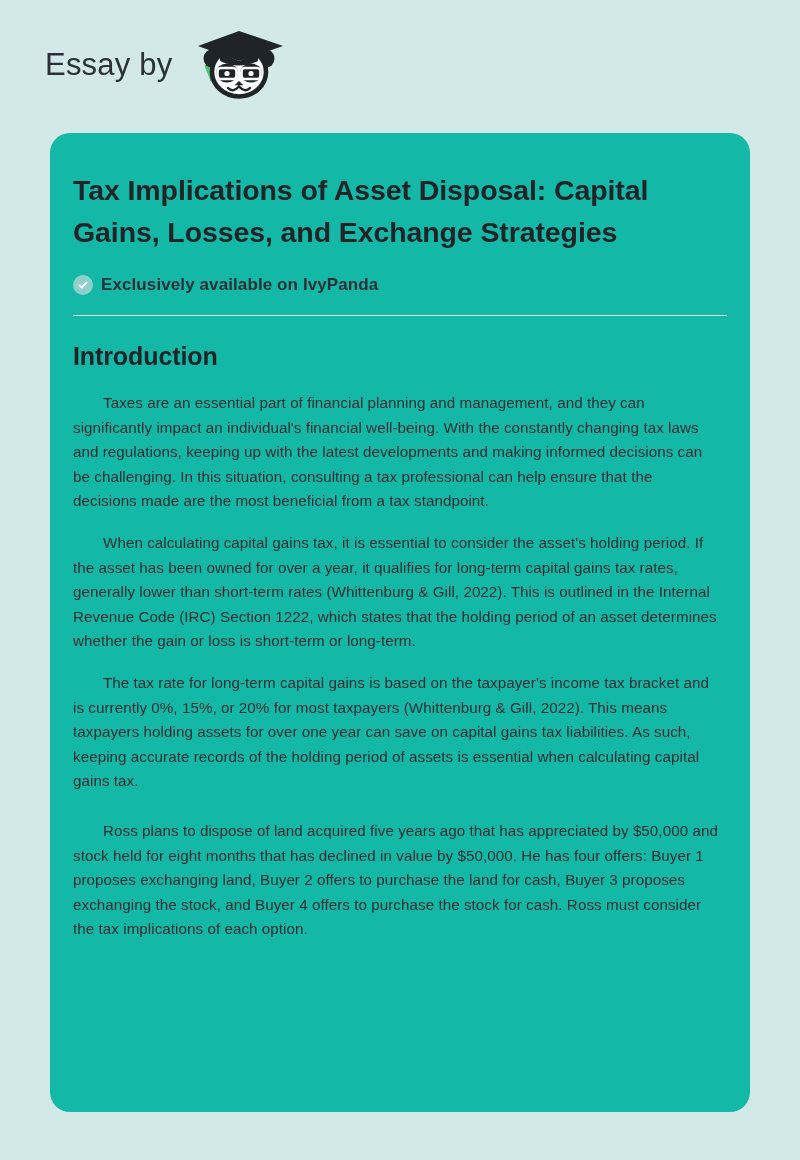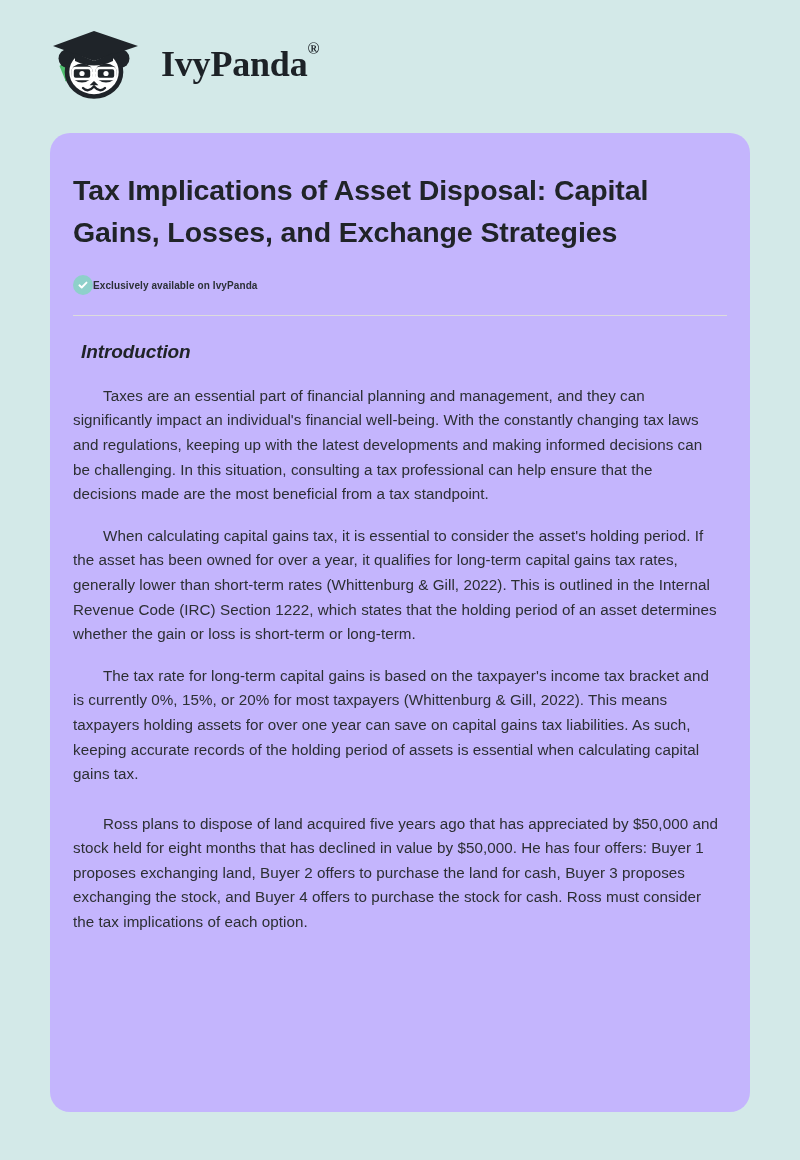--- a/index.html
+++ b/index.html
@@ -68,21 +68,21 @@
     left: 0px;
   }
 
   
   .paper-card {
     position: absolute;
     left: 50px;
     top: 133px;
     width: 700px;
     height: 979px;
-    background: #c4b5fd;
+    background: #14b8a6;
     border-radius: 20px;
     box-sizing: border-box;
     padding: 36px 23px 0 23px;
     overflow: hidden;
   }
 
   .doc-title {
     font-size: 28.5px;
     font-weight: bold;
     color: #202428;
@@ -102,42 +102,42 @@
     height: 20px;
     border-radius: 50%;
     background: #8ed0ca;
     display: inline-flex;
     align-items: center;
     justify-content: center;
     flex: 0 0 auto;
   }
   .check-badge svg { display: block; }
   .exclusive-label {
-    font-size: 10px;
+    font-size: 17px;
     font-weight: bold;
     color: #2b3036;
+    margin-left: 8px;
     letter-spacing: 0.1px;
   }
 
   .divider {
     height: 1px;
     background: #dcdcdc;
     margin-top: 20px;
     margin-bottom: 0;
     border: 0;
   }
 
   .section-heading {
-    font-size: 19px;
+    font-size: 25px;
     font-weight: bold;
     color: #202428;
     line-height: 1.2;
-    margin: 25px 0 0 8px;
+    margin: 25px 0 0 0;
     letter-spacing: -0.1px;
-    font-style: italic;
   }
 
   .body-paragraph {
     font-size: 15.2px;
     line-height: 24.6px;
     color: #2c2f33;
     text-indent: 30px;
     margin: 17px 8px 0 0;
     letter-spacing: 0.05px;
   }
@@ -146,20 +146,21 @@
   }
 
   .section-block + .section-block {
     margin-top: 25px;
   }
 </style>
 </head>
 <body>
 
 <div class="brand-bar">
+  <span class="brand-essay-by">Essay by</span>
 
   <div class="brand-logo-wrap">
     <span>
       <svg class="panda-mark" viewBox="0 0 112 72" xmlns="http://www.w3.org/2000/svg">
 
         <g>
           <rect x="19.5" y="14" width="3.2" height="20" rx="1.2" fill="#4fbf6e"></rect>
           <path d="M21 32 l6.5 6 -6.5 16 -6.5 -16 z" fill="#4fbf6e"></path>
           <path d="M21 33 l0 20" stroke="#2e9c52" stroke-width="1.1" fill="none"></path>
           <path d="M16 28 l5 3 -5 3 z" fill="#56c977"></path>
@@ -182,21 +183,20 @@
         <rect x="46.5" y="44" width="5" height="2.4" fill="#ffffff"></rect>
 
         <circle cx="37" cy="45.5" r="2.6" fill="#ffffff"></circle>
         <circle cx="61" cy="45.5" r="2.6" fill="#ffffff"></circle>
 
         <path d="M49 53 l-4.4 4.2 h8.8 z" fill="#1f2429"></path>
         <path d="M49 58.5 q-6 6.5 -11 1.5" stroke="#1f2429" stroke-width="2.4" fill="none" stroke-linecap="round"></path>
         <path d="M49 58.5 q6 6.5 11 1.5" stroke="#1f2429" stroke-width="2.4" fill="none" stroke-linecap="round"></path>
       </svg>
     </span>
-    <span class="brand-wordmark"><span>IvyPanda</span><sup class="brand-reg">®</sup></span>
   </div>
 </div>
 
 <div class="paper-card">
 
   <h1 class="doc-title">Tax Implications of Asset Disposal: Capital Gains, Losses, and Exchange Strategies</h1>
 
   <div class="exclusive-row">
     <span class="check-badge">
       <svg width="12" height="12" viewBox="0 0 12 12" xmlns="http://www.w3.org/2000/svg">

